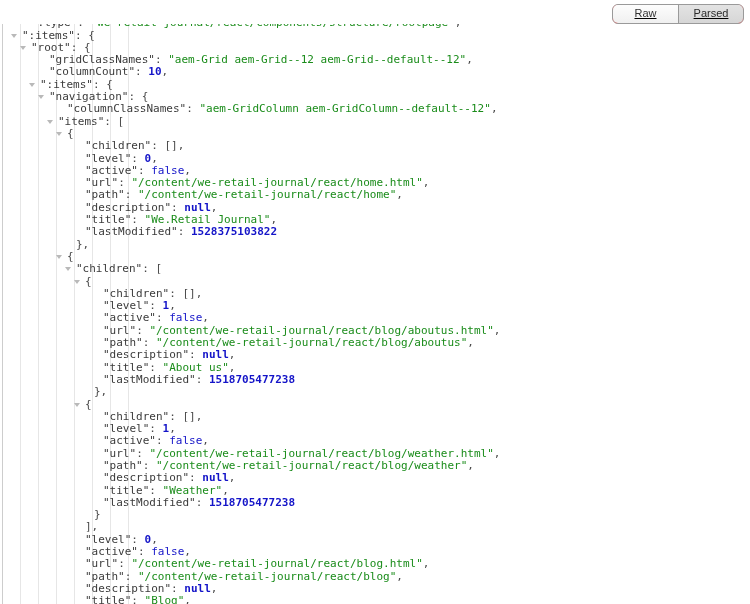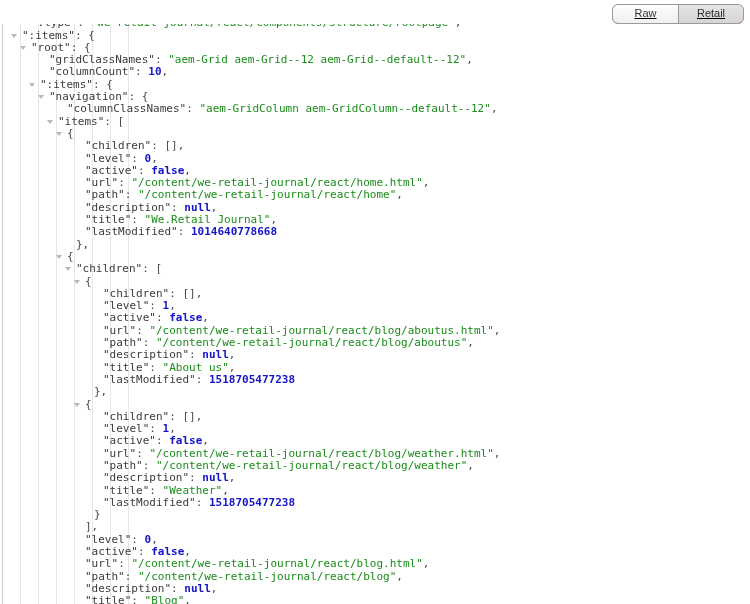--- a/index.html
+++ b/index.html
@@ -85,21 +85,21 @@
     border-left: 3.5px solid transparent;
     border-right: 3.5px solid transparent;
     border-top: 4px solid #b9b9b9;
     cursor: pointer;
   }
   
   .k    { color: #3b3b3b; }          
   .p    { color: #4a4a4a; }          
   .s    { color: #1a8c1a; }          
   .n    { color: #1414c8; font-weight: bold; }  
-  .b    { color: #1414c8; font-weight: bold; }  
+  .b    { color: #1414c8; font-weight: normal; }  
   .nl   { color: #1414c8; font-weight: bold; }  
 
   
   .guide {
     position: absolute;
     top: 0;
     width: 1px;
     height: 604px;
     background: #e6e6e6;
   }
@@ -131,21 +131,21 @@
       <div class="row"><span class="row-content" style="left: 67px;"><span class="k">"columnClassNames"</span><span class="p">: </span><span class="s">"aem-GridColumn aem-GridColumn--default--12"</span><span class="p">,</span></span></div>
       <div class="row"><span class="twisty" style="left: 47px;"></span><span class="row-content" style="left: 58px;"><span class="k">"items"</span><span class="p">: [</span></span></div>
       <div class="row"><span class="twisty" style="left: 56px;"></span><span class="row-content" style="left: 67px;"><span class="p">{</span></span></div>
       <div class="row"><span class="row-content" style="left: 85px;"><span class="k">"children"</span><span class="p">: [],</span></span></div>
       <div class="row"><span class="row-content" style="left: 85px;"><span class="k">"level"</span><span class="p">: </span><span class="n">0</span><span class="p">,</span></span></div>
       <div class="row"><span class="row-content" style="left: 85px;"><span class="k">"active"</span><span class="p">: </span><span class="b">false</span><span class="p">,</span></span></div>
       <div class="row"><span class="row-content" style="left: 85px;"><span class="k">"url"</span><span class="p">: </span><span class="s">"/content/we-retail-journal/react/home.html"</span><span class="p">,</span></span></div>
       <div class="row"><span class="row-content" style="left: 85px;"><span class="k">"path"</span><span class="p">: </span><span class="s">"/content/we-retail-journal/react/home"</span><span class="p">,</span></span></div>
       <div class="row"><span class="row-content" style="left: 85px;"><span class="k">"description"</span><span class="p">: </span><span class="nl">null</span><span class="p">,</span></span></div>
       <div class="row"><span class="row-content" style="left: 85px;"><span class="k">"title"</span><span class="p">: </span><span class="s">"We.Retail Journal"</span><span class="p">,</span></span></div>
-      <div class="row"><span class="row-content" style="left: 85px;"><span class="k">"lastModified"</span><span class="p">: </span><span class="n">1014640778668</span></span></div>
+      <div class="row"><span class="row-content" style="left: 85px;"><span class="k">"lastModified"</span><span class="p">: </span><span class="n">1528375103822</span></span></div>
       <div class="row"><span class="row-content" style="left: 76px;"><span class="p">},</span></span></div>
       <div class="row"><span class="twisty" style="left: 56px;"></span><span class="row-content" style="left: 67px;"><span class="p">{</span></span></div>
       <div class="row"><span class="twisty" style="left: 65px;"></span><span class="row-content" style="left: 76px;"><span class="k">"children"</span><span class="p">: [</span></span></div>
       <div class="row"><span class="twisty" style="left: 74px;"></span><span class="row-content" style="left: 85px;"><span class="p">{</span></span></div>
       <div class="row"><span class="row-content" style="left: 103px;"><span class="k">"children"</span><span class="p">: [],</span></span></div>
       <div class="row"><span class="row-content" style="left: 103px;"><span class="k">"level"</span><span class="p">: </span><span class="n">1</span><span class="p">,</span></span></div>
       <div class="row"><span class="row-content" style="left: 103px;"><span class="k">"active"</span><span class="p">: </span><span class="b">false</span><span class="p">,</span></span></div>
       <div class="row"><span class="row-content" style="left: 103px;"><span class="k">"url"</span><span class="p">: </span><span class="s">"/content/we-retail-journal/react/blog/aboutus.html"</span><span class="p">,</span></span></div>
       <div class="row"><span class="row-content" style="left: 103px;"><span class="k">"path"</span><span class="p">: </span><span class="s">"/content/we-retail-journal/react/blog/aboutus"</span><span class="p">,</span></span></div>
       <div class="row"><span class="row-content" style="left: 103px;"><span class="k">"description"</span><span class="p">: </span><span class="nl">null</span><span class="p">,</span></span></div>
@@ -168,15 +168,15 @@
       <div class="row"><span class="row-content" style="left: 85px;"><span class="k">"url"</span><span class="p">: </span><span class="s">"/content/we-retail-journal/react/blog.html"</span><span class="p">,</span></span></div>
       <div class="row"><span class="row-content" style="left: 85px;"><span class="k">"path"</span><span class="p">: </span><span class="s">"/content/we-retail-journal/react/blog"</span><span class="p">,</span></span></div>
       <div class="row"><span class="row-content" style="left: 85px;"><span class="k">"description"</span><span class="p">: </span><span class="nl">null</span><span class="p">,</span></span></div>
       <div class="row"><span class="row-content" style="left: 85px;"><span class="k">"title"</span><span class="p">: </span><span class="s">"Blog"</span><span class="p">,</span></span></div>
     </div>
 </div>
 
 <div id="toolbar">
   <div id="tabs">
     <div class="tab">Raw</div>
-    <div class="tab selected">Retail</div>
+    <div class="tab selected">Parsed</div>
   </div>
 </div>
 
 </body></html>

